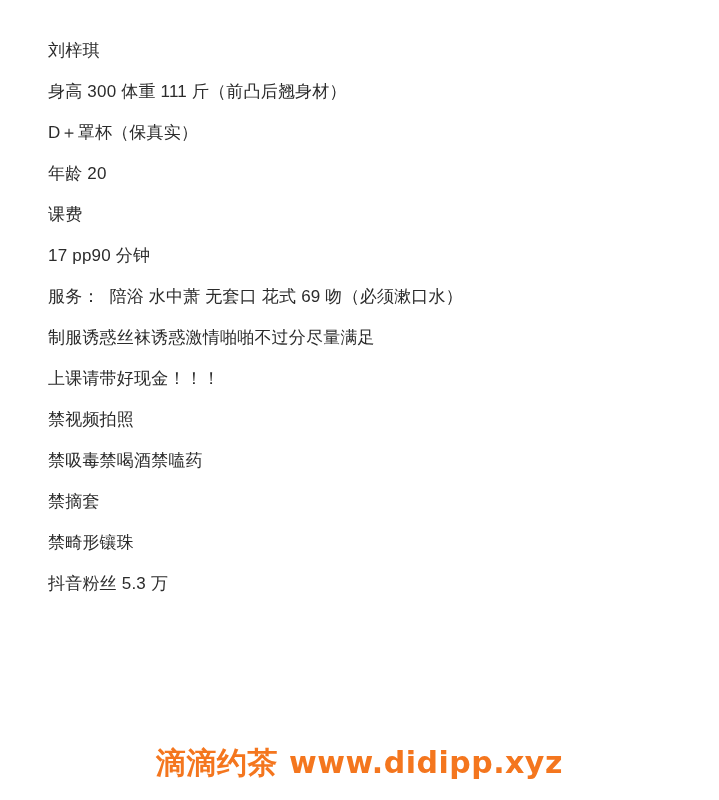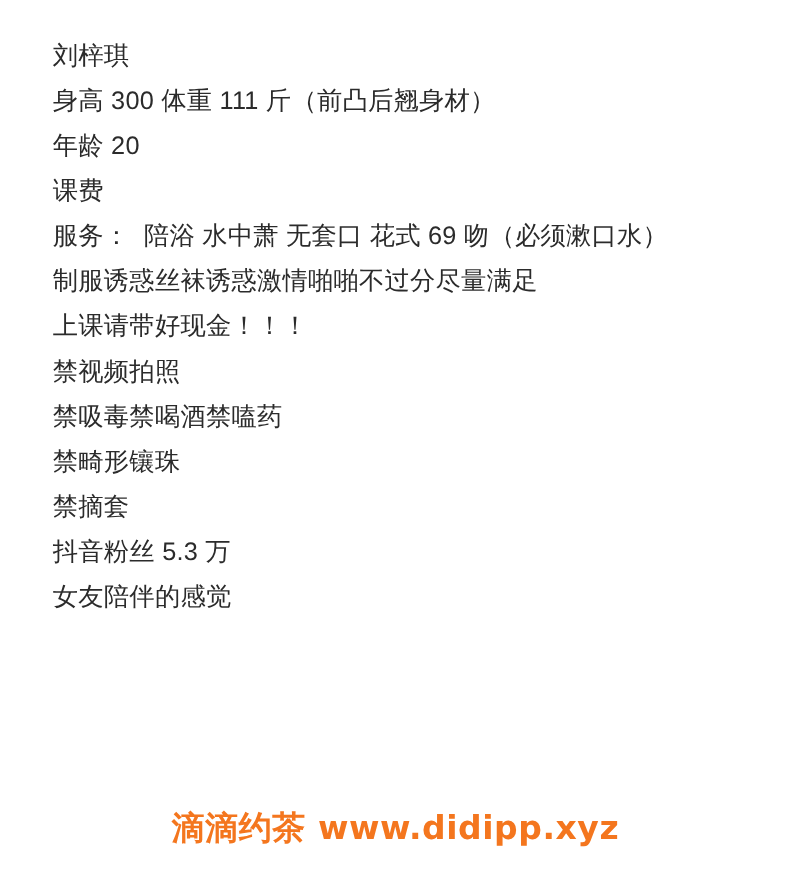--- a/index.html
+++ b/index.html
@@ -20,60 +20,61 @@
     background: #ffffff;
     box-sizing: border-box;
   }
   .content {
     position: absolute;
     left: 48px;
     top: 30px;
     right: 20px;
   }
   .line {
-    font-size: 23px;
+    font-size: 17px;
     line-height: 41px;
     color: #2b2b2b;
     white-space: pre-wrap;
     letter-spacing: 0.2px;
   }
   .footer {
     position: absolute;
     left: 0;
     right: 0;
-    bottom: 26px;
+    bottom: 16px;
     text-align: center;
   }
   .watermark {
     display: inline-block;
     font-size: 30px;
     font-weight: bold;
     color: #f4761e;
     letter-spacing: 0.5px;
     font-family: "DejaVu Sans", sans-serif;
   }
 </style>
 </head>
 <body>
 
 <div class="page">
 
   <div class="content">
     <div class="line">刘梓琪</div>
     <div class="line">身高 300 体重 111 斤（前凸后翘身材）</div>
+    <div class="line">D＋罩杯（保真实）</div>
     <div class="line">年龄 20</div>
     <div class="line">课费</div>
+    <div class="line">17 pp90 分钟</div>
     <div class="line">服务：  陪浴 水中萧 无套口 花式 69 吻（必须漱口水）</div>
     <div class="line">制服诱惑丝袜诱惑激情啪啪不过分尽量满足</div>
     <div class="line">上课请带好现金！！！</div>
     <div class="line">禁视频拍照</div>
     <div class="line">禁吸毒禁喝酒禁嗑药</div>
+    <div class="line">禁摘套</div>
     <div class="line">禁畸形镶珠</div>
-    <div class="line">禁摘套</div>
     <div class="line">抖音粉丝 5.3 万</div>
-    <div class="line">女友陪伴的感觉</div>
   </div>
 
   <div class="footer">
     <span class="watermark">滴滴约茶 www.didipp.xyz</span>
   </div>
 
 </div>
 
 </body></html>

